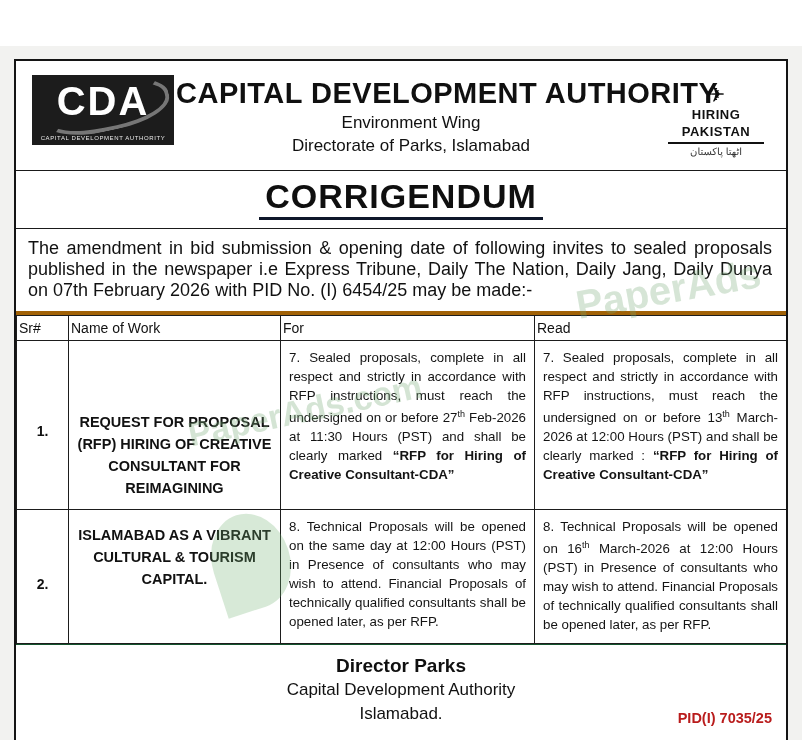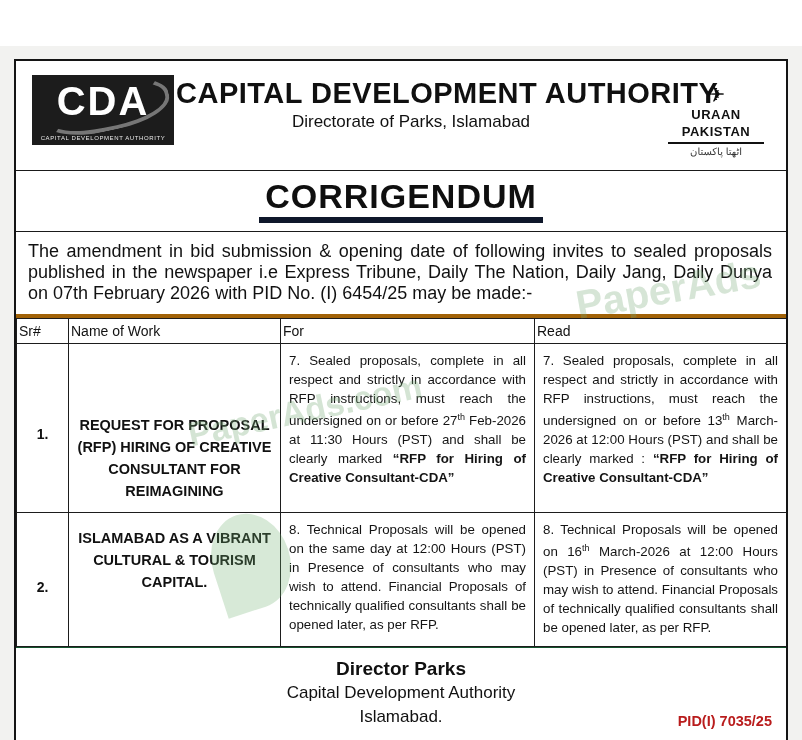--- a/index.html
+++ b/index.html
@@ -147,21 +147,21 @@
     border-bottom: 1px solid #1a1a1a;
     padding: 6px 0 8px;
     text-align: center;
   }
   .corrigendum {
     display: inline-block;
     font-weight: bold;
     font-size: 34px;
     letter-spacing: 1px;
     color: #0f0f0f;
-    border-bottom: 6px solid #0f172a;
+    border-bottom: 3px solid #0f172a;
     padding: 0 6px 2px;
     line-height: 38px;
   }
 
   
   .intro {
     padding: 9px 14px 10px 12px;
     font-size: 18px;
     line-height: 21px;
     color: #111111;
@@ -294,26 +294,27 @@
 
     <div class="header">
       <div class="logo-box">
         <div class="logo-letters">CDA</div>
         <div class="logo-swoosh"></div>
         <div class="logo-caption">CAPITAL DEVELOPMENT AUTHORITY</div>
       </div>
 
       <div class="head-titles">
         <div class="org-name">CAPITAL DEVELOPMENT AUTHORITY</div>
+        <div class="wing">Environment Wing</div>
         <div class="directorate">Directorate of Parks, Islamabad</div>
       </div>
 
       <div class="uraan">
         <div class="uraan-mark">✈</div>
-        <div class="uraan-title">URAAN</div>
+        <div class="uraan-title">HIRING</div>
         <div class="uraan-title">PAKISTAN</div>
         <div class="uraan-bar"></div>
         <div class="uraan-urdu">اٹھتا پاکستان</div>
       </div>
     </div>
 
     <div class="corrigendum-wrap">
       <span class="corrigendum">CORRIGENDUM</span>
     </div>
 

